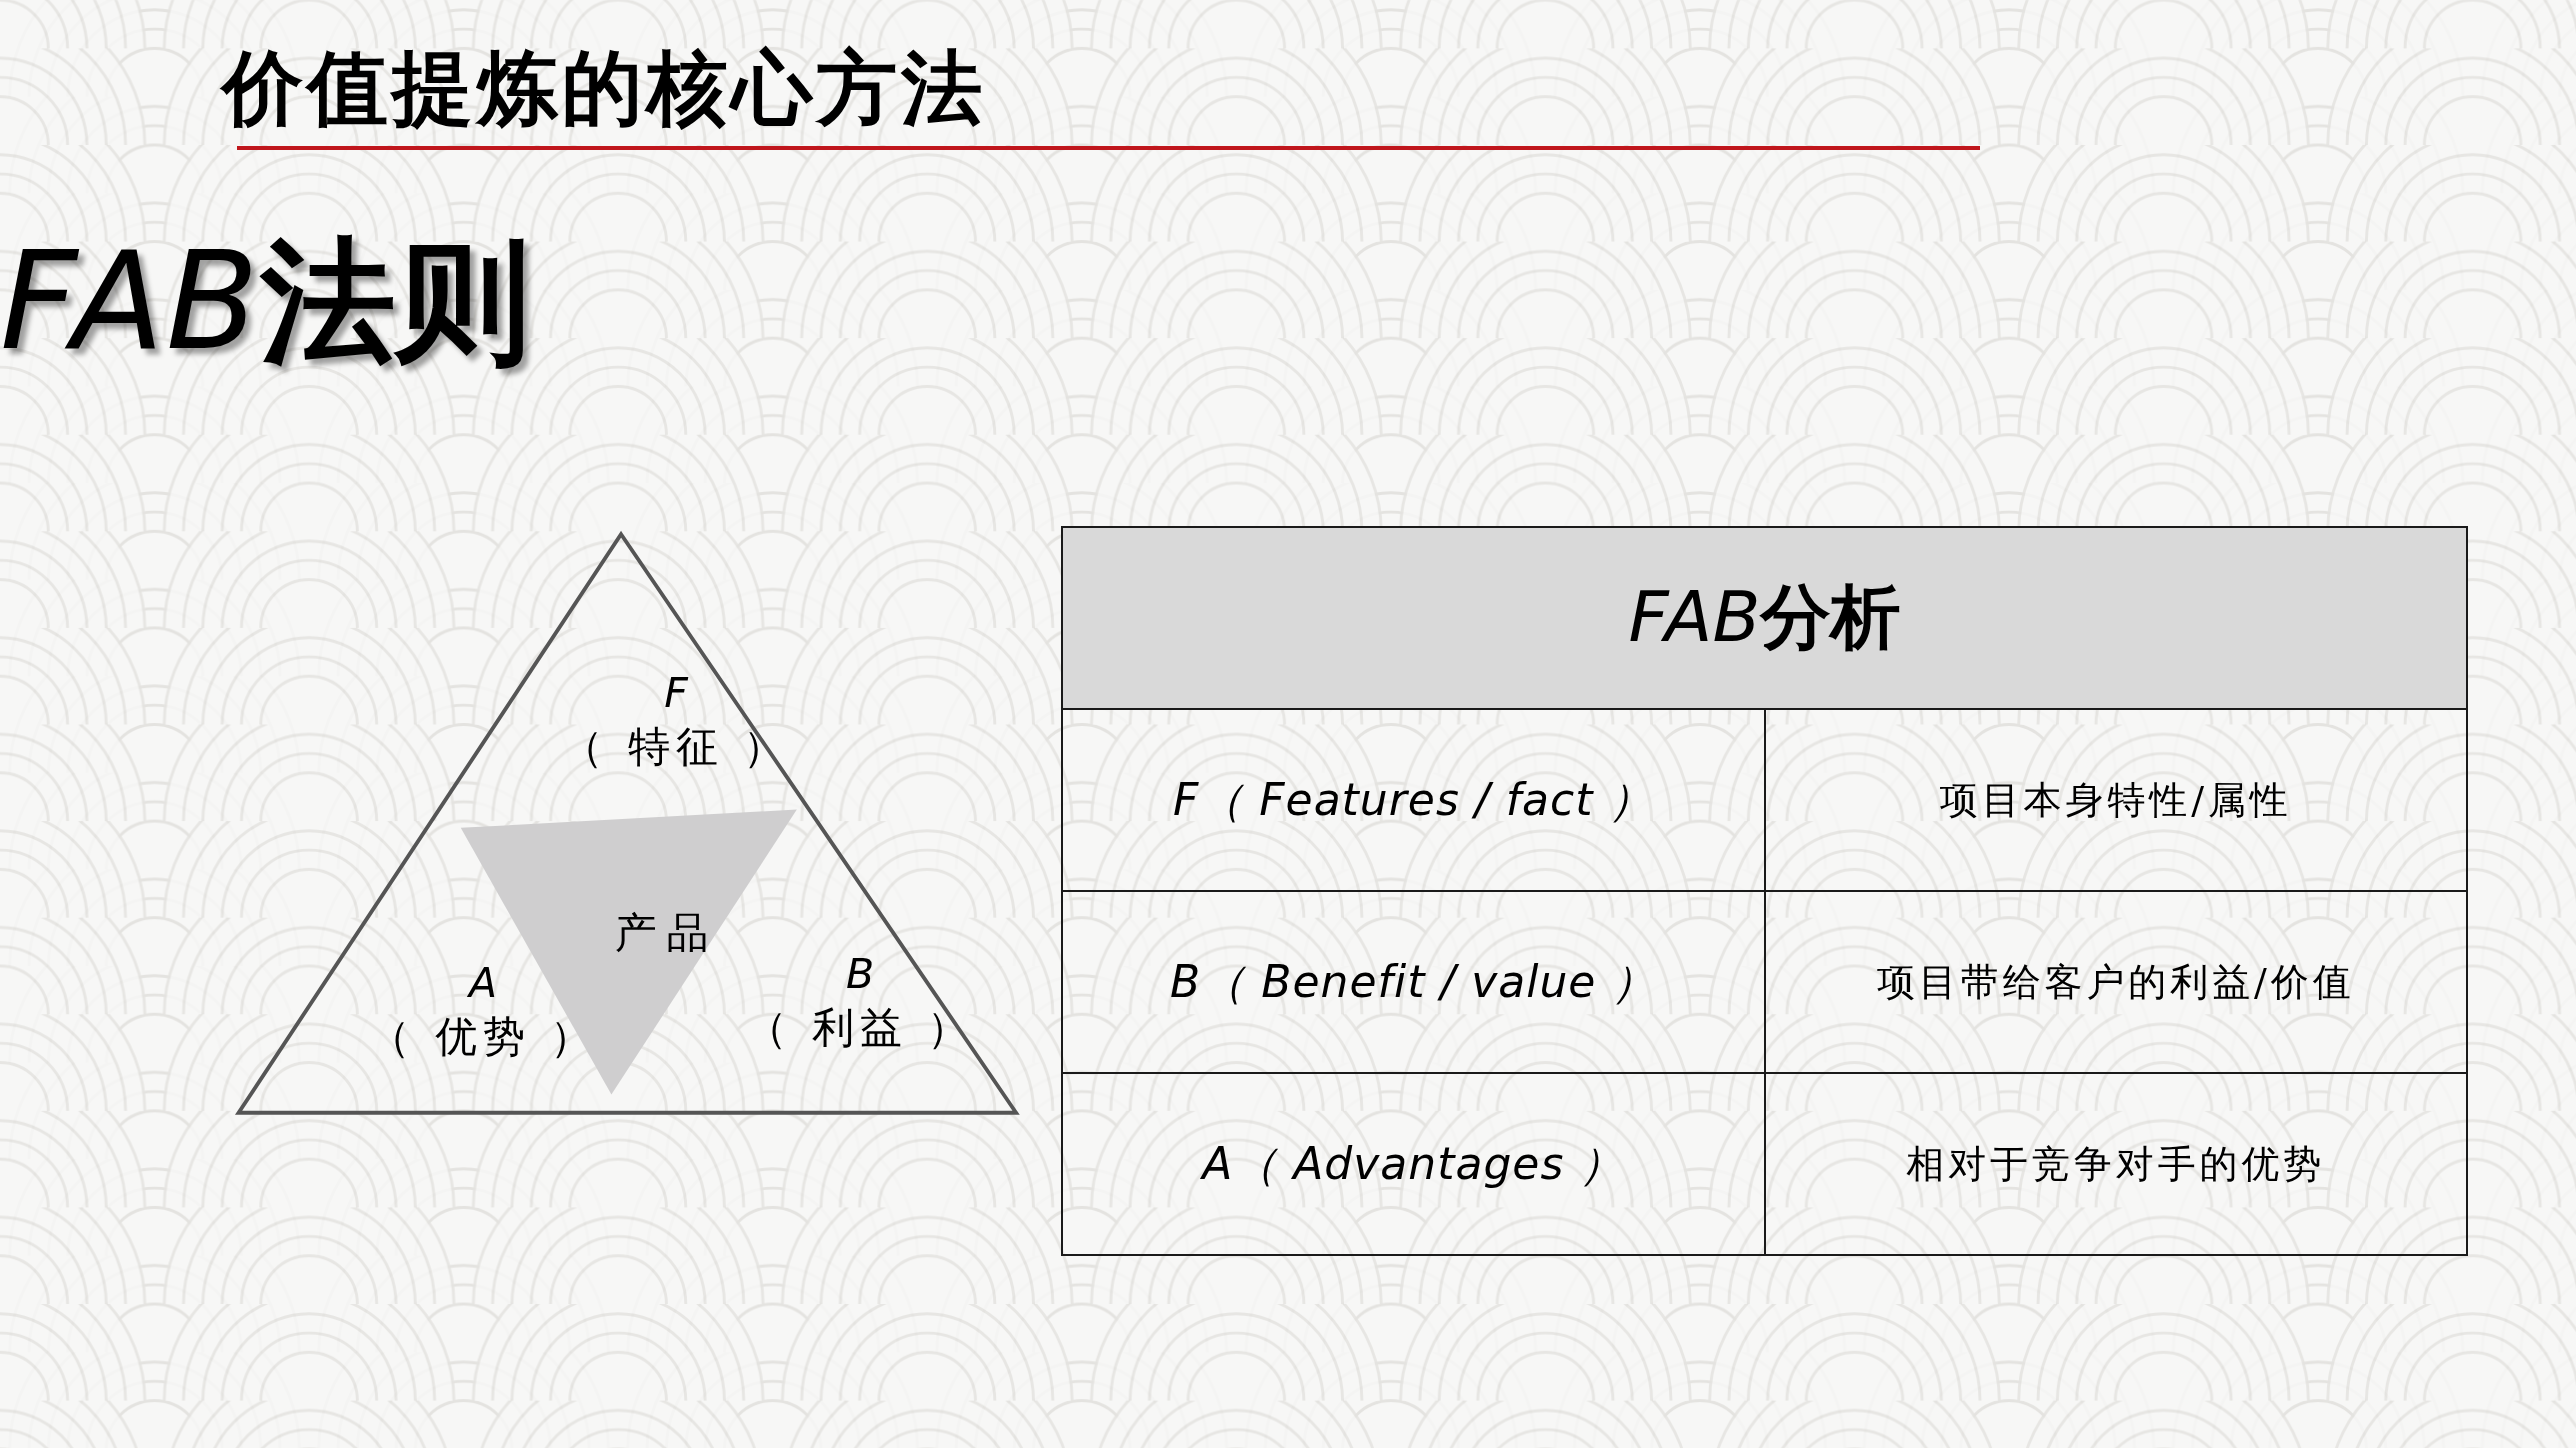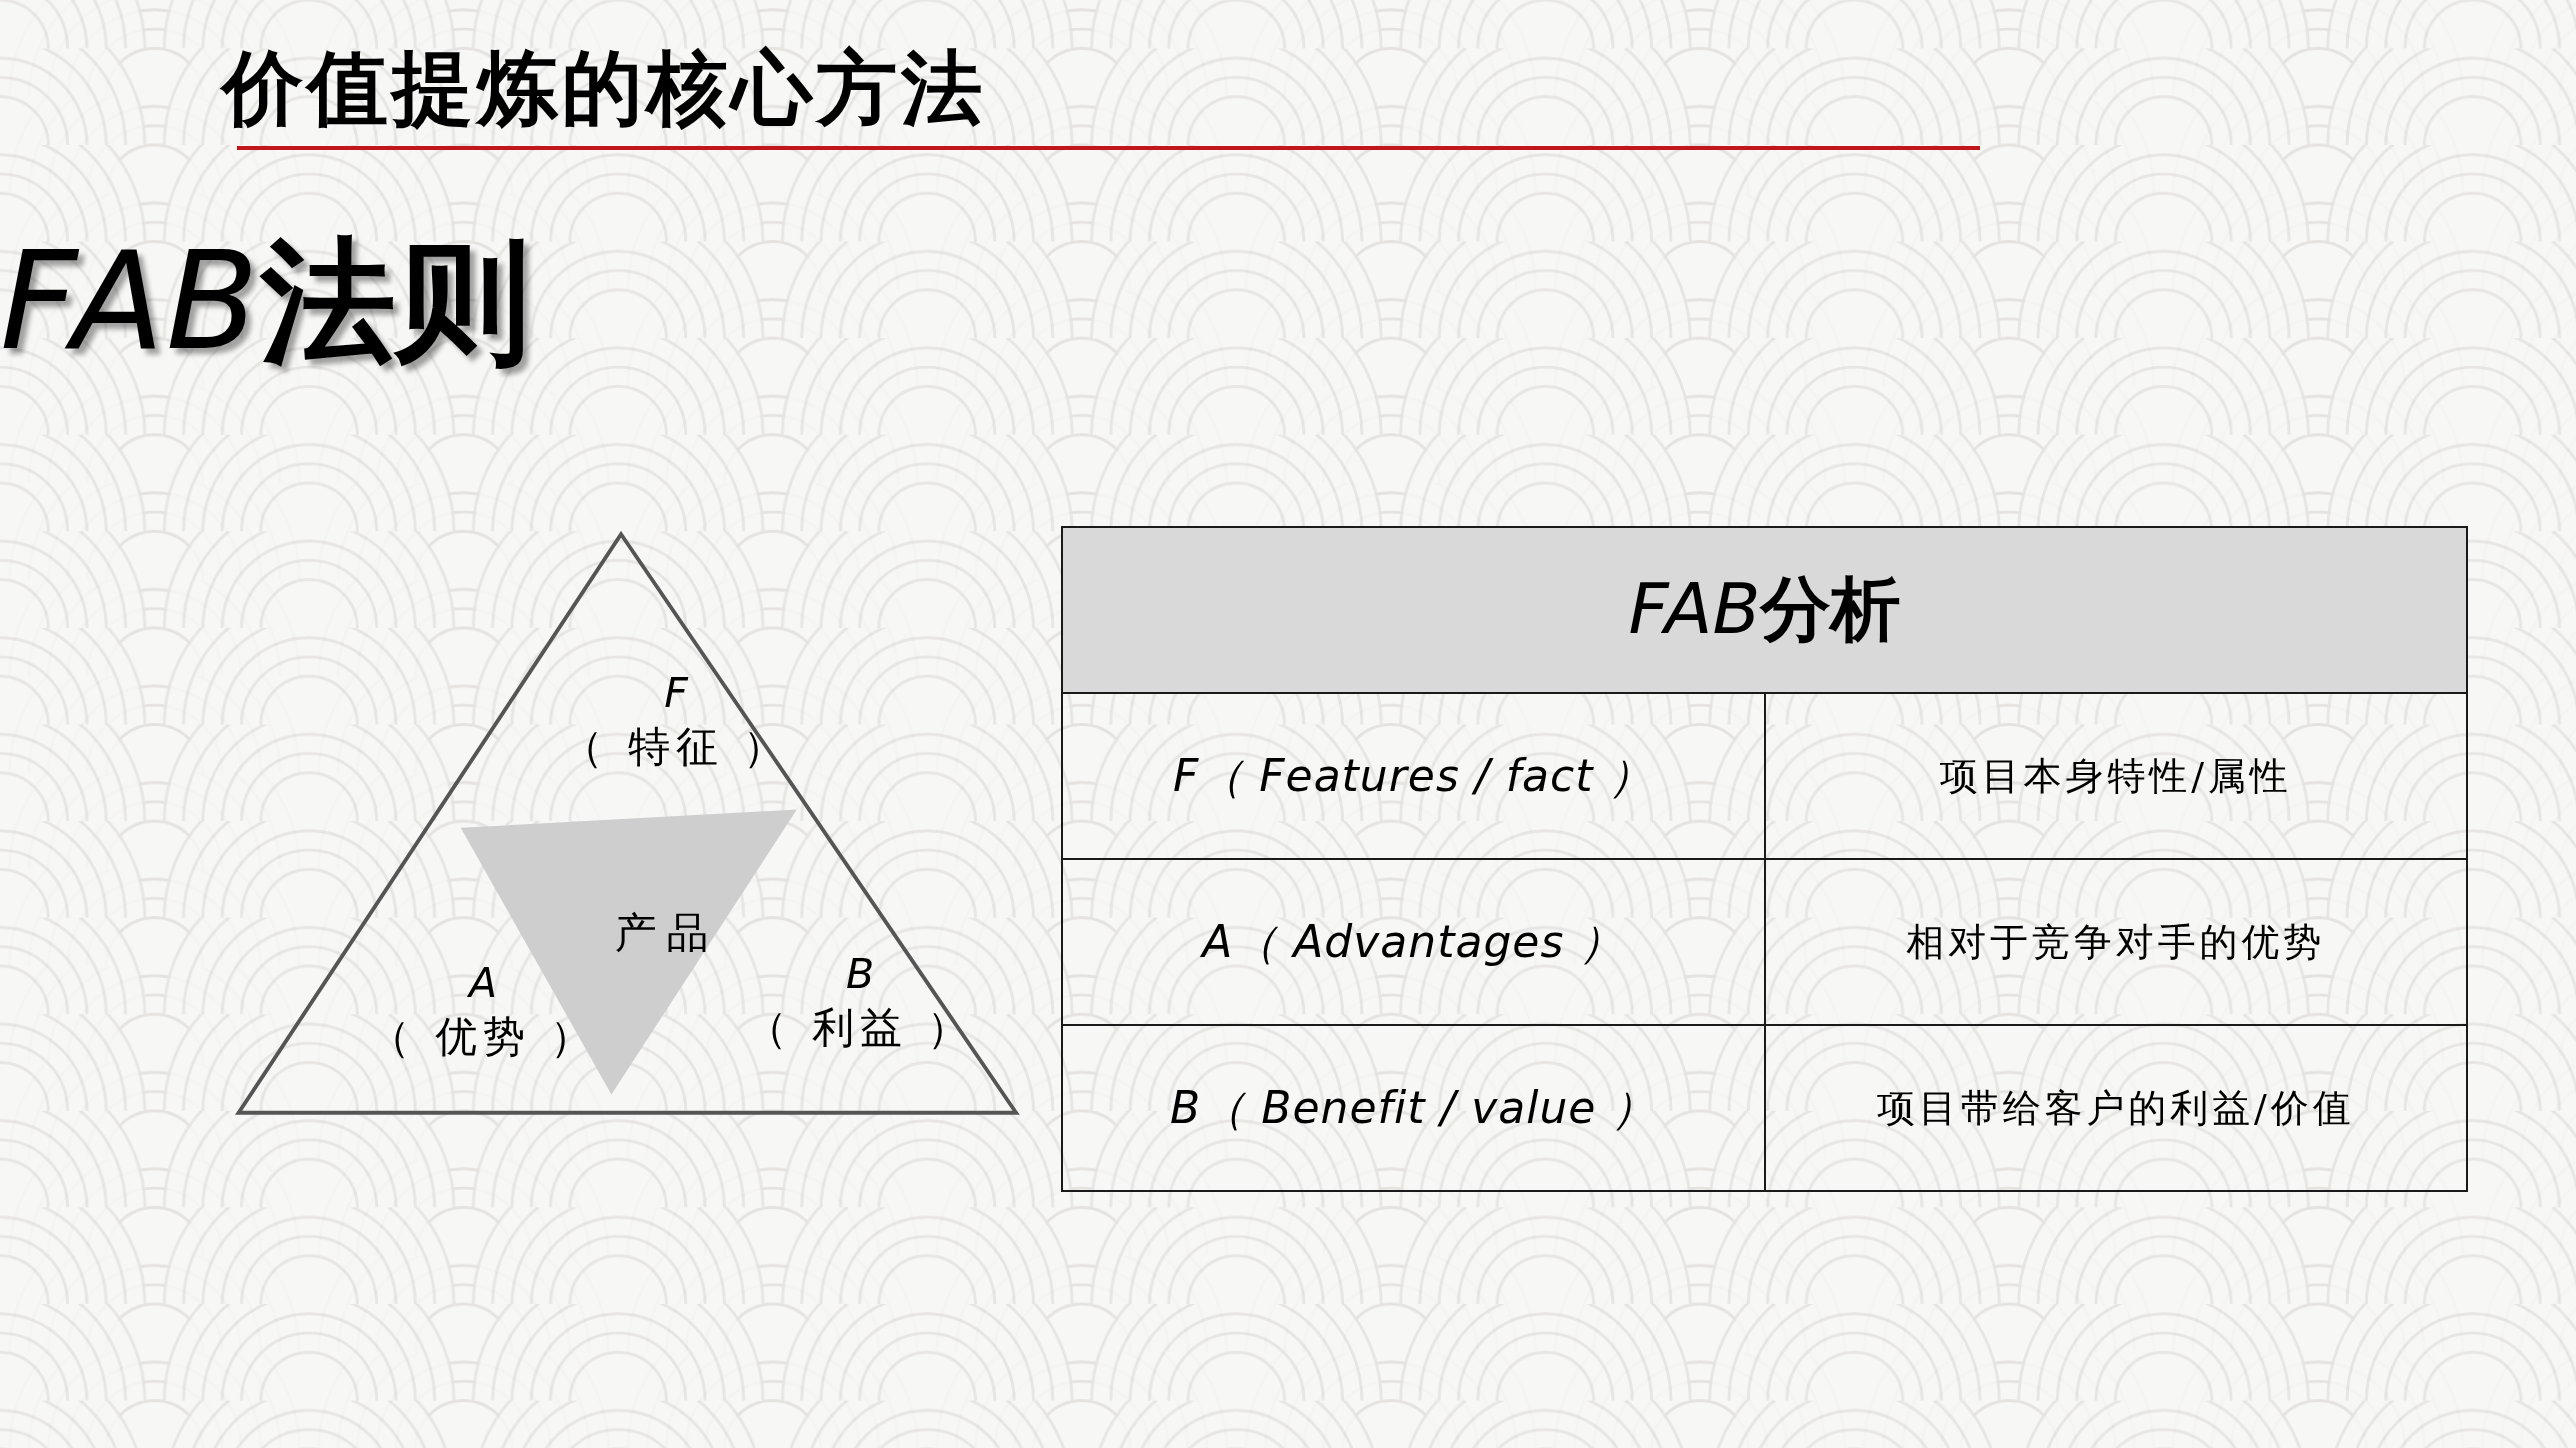--- a/index.html
+++ b/index.html
@@ -95,21 +95,21 @@
       width: 1407px;
       height: 587px;
       border-collapse: collapse;
       z-index: 2;
       table-layout: fixed;
     }
     .fab-table td, .fab-table th {
       border: 2.9px solid #1a1a1a;
       text-align: center;
       vertical-align: middle;
-      padding: 10px;
+      padding: 18px;
     }
     .fab-table th {
       background: #d9d9d9;
       height: 144px;
       font-size: 70px;
       font-weight: bold;
     }
     .fab-table th .latin {
       font-style: italic;
       font-weight: normal;
@@ -199,22 +199,22 @@
         <span class="latin">FAB</span><span>分析</span>
       </th>
     </tr>
   </thead>
   <tbody>
     <tr>
       <td class="term">F（ Features / fact ）</td>
       <td class="desc">项目本身特性/属性</td>
     </tr>
     <tr>
+      <td class="term">B（ Benefit / value ）</td>
+      <td class="desc">项目带给客户的利益/价值</td>
+    </tr>
+    <tr>
       <td class="term">A（ Advantages ）</td>
       <td class="desc">相对于竞争对手的优势</td>
     </tr>
-    <tr>
-      <td class="term">B（ Benefit / value ）</td>
-      <td class="desc">项目带给客户的利益/价值</td>
-    </tr>
   </tbody>
 </table>
 
 
 </body></html>

